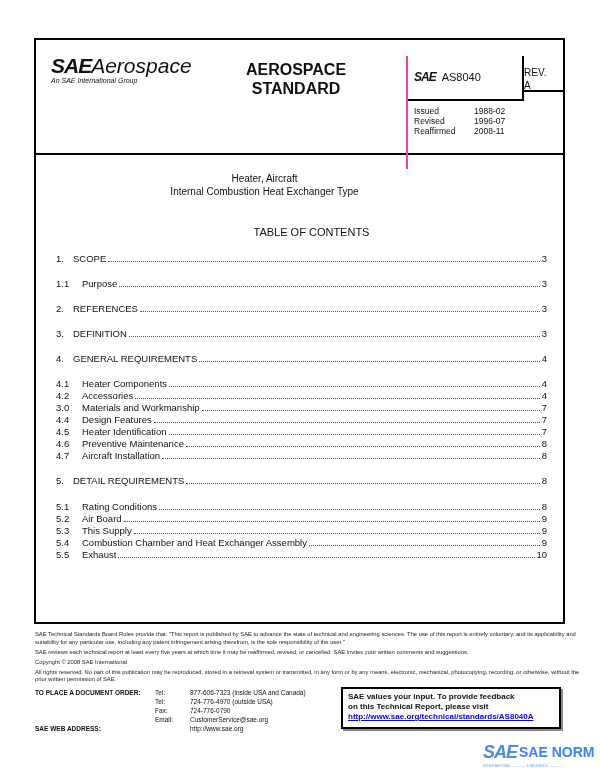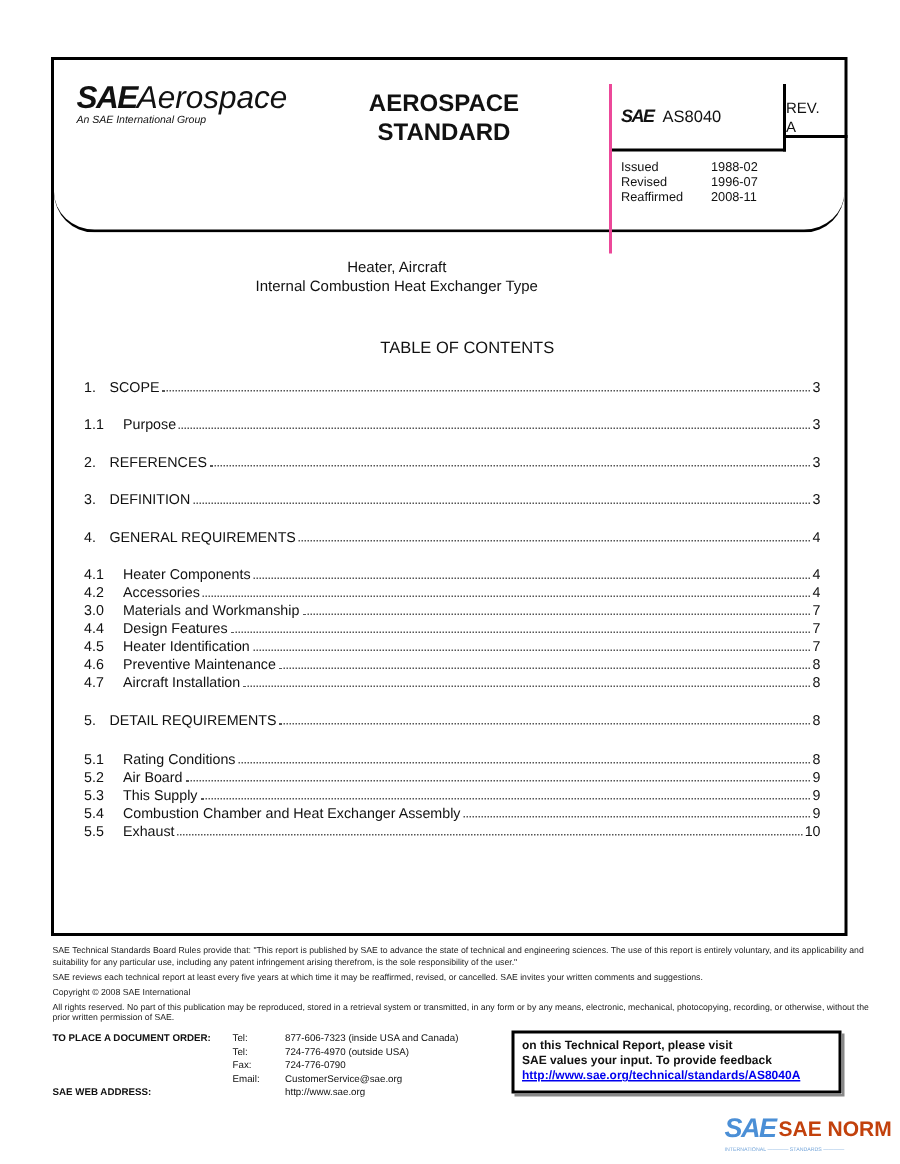--- a/index.html
+++ b/index.html
@@ -1,20 +1,20 @@
 <!DOCTYPE html>
 <html><head>
 <meta charset="utf-8">
 <style>
   * { box-sizing: border-box; margin: 0; padding: 0; }
   html, body { width: 600px; height: 776px; background: #ffffff; overflow: hidden; }
   body { position: relative; font-family: "Liberation Sans", sans-serif; color: #111; }
 
   .frame { position: absolute; left: 34px; top: 38px; width: 531px; height: 586px; border: 2px solid #000; }
-  .header { position: absolute; left: 0; top: 0; width: 527px; height: 115px; border-bottom: 2px solid #000; border-radius: 27px; }
+  .header { position: absolute; left: 0; top: 0; width: 527px; height: 115px; border-bottom: 2px solid #000; }
   .logo { position: absolute; left: 15px; top: 15px; }
   .logo-main { font-size: 21px; line-height: 22px; white-space: nowrap; }
   .logo-sae { font-weight: bold; font-style: italic; letter-spacing: -1px; }
   .logo-aero { font-style: italic; font-weight: normal; }
   .logo-sub { font-size: 7px; font-style: italic; margin-top: 0px; }
   .std-title { position: absolute; left: 185px; top: 20px; font-size: 16px; font-weight: bold; line-height: 19px; text-align: center; width: 150px; }
 
   .rightbox { position: absolute; left: 370px; top: 16px; width: 157px; height: 113px; border-left: 2px solid #ec4899; }
   .docnum { position: absolute; left: 0; top: 0; width: 116px; height: 45px; border-bottom: 2px solid #000; border-right: 2px solid #000; font-size: 11px; padding: 14px 0 0 6px; white-space: nowrap; }
   .docnum .sae { font-weight: bold; font-style: italic; font-size: 12px; letter-spacing: -1px; margin-right: 6px; }
@@ -39,21 +39,21 @@
   .contact { position: absolute; left: 35px; top: 689px; font-size: 6.5px; line-height: 8.5px; font-weight: normal; }
   .contact .lab { position: absolute; left: 0; font-weight: bold; white-space: nowrap; }
   .contact .k { position: absolute; left: 120px; white-space: nowrap; }
   .contact .v { position: absolute; left: 155px; white-space: nowrap; }
 
   .feedback { position: absolute; left: 341px; top: 687px; width: 220px; height: 42px; border: 2px solid #000; font-size: 8px; font-weight: bold; line-height: 10px; padding: 3px 0 0 5px; box-shadow: 2px 2px 0 #888; }
   .feedback a { color: #0000ee; text-decoration: underline; }
 
   .wm { position: absolute; left: 483px; top: 742px; width: 115px; height: 30px; }
   .wm .big { position: absolute; left: 0; top: 0; font-size: 18px; font-weight: bold; font-style: italic; color: #4b8fd6; letter-spacing: -1px; }
-  .wm .norm { position: absolute; left: 36px; top: 2px; font-size: 14px; font-weight: bold; color: #c2410c; }
+  .wm .norm { position: absolute; left: 36px; top: 2px; font-size: 14px; font-weight: bold; color: #3b82f6; }
   .wm .small { position: absolute; left: 0; top: 22px; font-size: 3.5px; color: #7aa9db; white-space: nowrap; }
 </style>
 </head>
 <body>
 
 <div class="frame">
   <div class="header">
     <div class="logo">
       <div class="logo-main">
         <span class="logo-sae">SAE</span><span class="logo-aero">Aerospace</span>
@@ -223,22 +223,22 @@
   <span class="v" style="top:9px">724-776-4970 (outside USA)</span>
   <span class="k" style="top:18px">Fax:</span>
   <span class="v" style="top:18px">724-776-0790</span>
   <span class="k" style="top:27px">Email:</span>
   <span class="v" style="top:27px">CustomerService@sae.org</span>
   <span class="lab" style="top:36px">SAE WEB ADDRESS:</span>
   <span class="v" style="top:36px">http://www.sae.org</span>
 </div>
 
 <div class="feedback">
+  <div>SAE values your input. To provide feedback</div>
   <div>on this Technical Report, please visit</div>
-  <div>SAE values your input. To provide feedback</div>
   <a>http://www.sae.org/technical/standards/AS8040A</a>
 </div>
 
 <div class="wm">
   <span class="big">SAE</span>
   <span class="norm">SAE NORM</span>
   <span class="small">INTERNATIONAL ———— STANDARDS ————</span>
 </div>
 
 </body></html>

